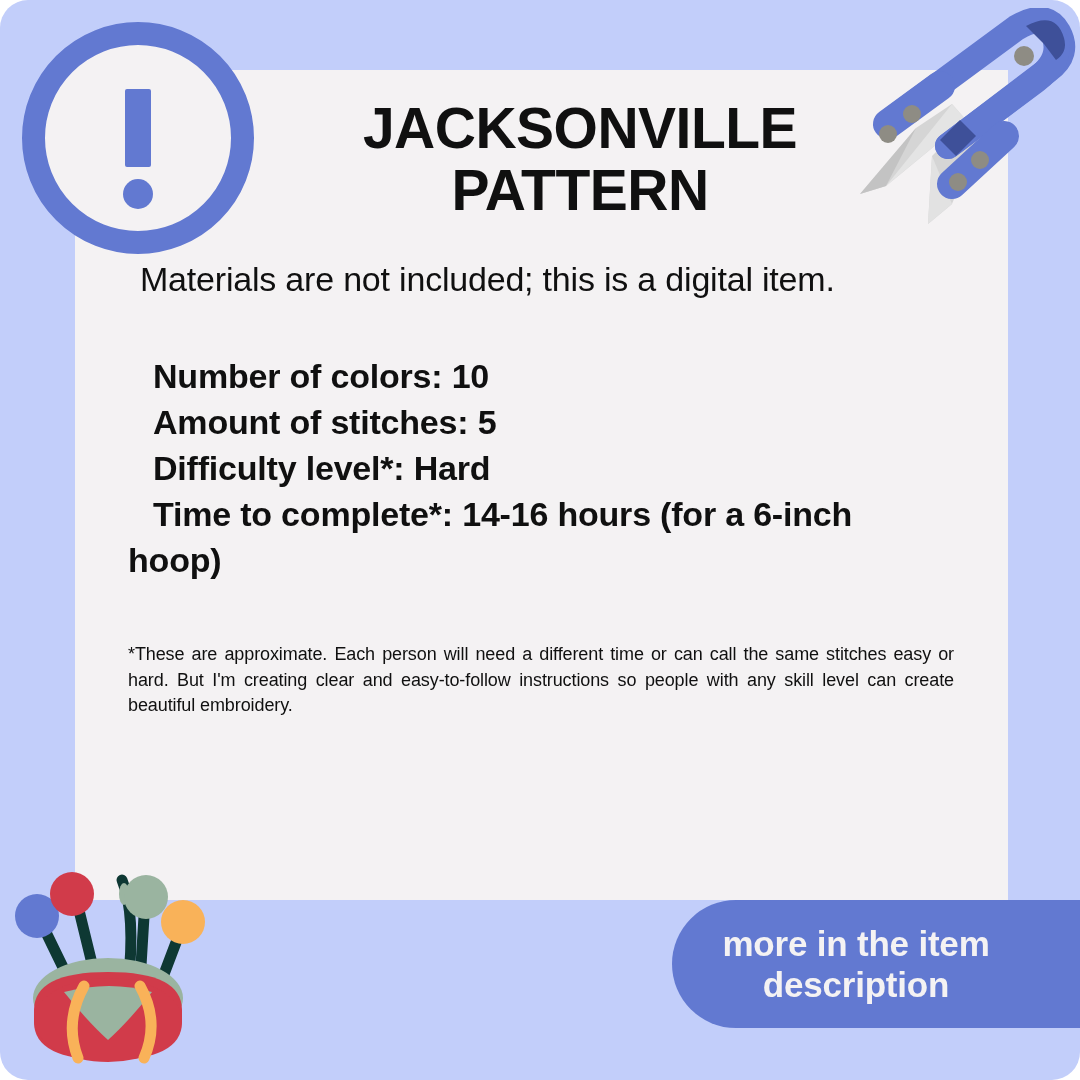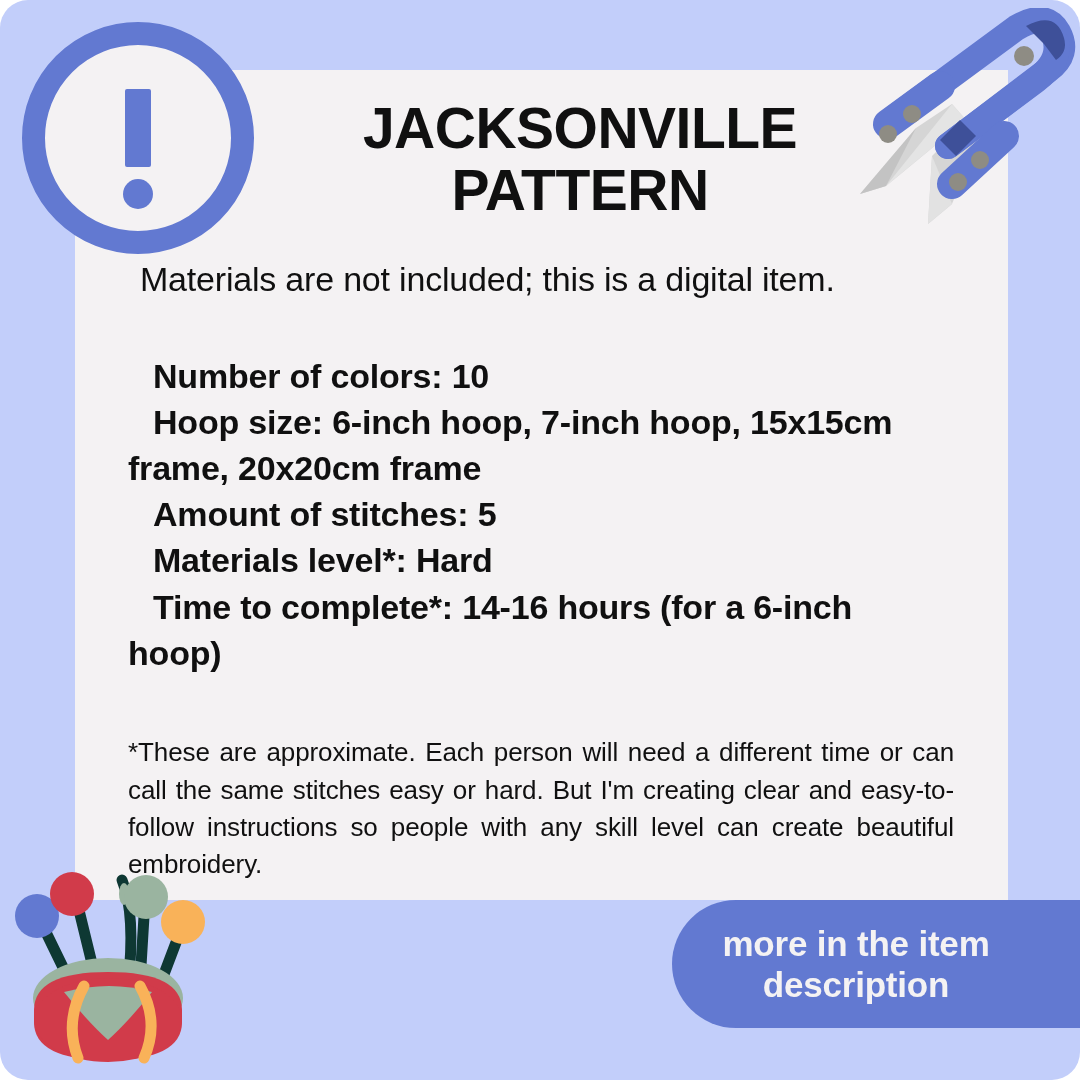--- a/index.html
+++ b/index.html
@@ -111,21 +111,21 @@
     line-height: 1.36;
     letter-spacing: -0.2px;
     margin: 0;
   }
   #spec-list .spec-row { display: block; }
   #spec-list .spec-label { font-weight: 700; margin-left: 25px; }
   #spec-list .spec-value { font-weight: 700; }
 
   #footnote {
     margin: 58px 0 0 0;
-    font-size: 26px;
+    font-size: 18px;
     line-height: 1.44;
     text-align: justify;
     letter-spacing: -0.1px;
   }
 
   
   #cta {
     position: absolute;
     left: 672px;
     top: 900px;
@@ -209,29 +209,25 @@
   <div id="body-text">
 
     <p id="intro-line">Materials are not included; this is a digital item.</p>
 
     <div id="spec-list">
       <span class="spec-row">
         <span class="spec-label">Number of colors:</span>
         <span class="spec-value">10</span>
       </span>
       <span class="spec-row">
-        <span class="spec-label">Hoop size:</span>
-        <span class="spec-value">6-inch hoop, 7-inch hoop, 15x15cm frame, 20x20cm frame</span>
-      </span>
-      <span class="spec-row">
         <span class="spec-label">Amount of stitches:</span>
         <span class="spec-value">5</span>
       </span>
       <span class="spec-row">
-        <span class="spec-label">Materials level*:</span>
+        <span class="spec-label">Difficulty level*:</span>
         <span class="spec-value">Hard</span>
       </span>
       <span class="spec-row">
         <span class="spec-label">Time to complete*:</span>
         <span class="spec-value">14-16 hours (for a 6-inch hoop)</span>
       </span>
     </div>
 
     <p id="footnote">*These are approximate. Each person will need a different time or can call the same stitches easy or hard. But I'm creating clear and easy-to-follow instructions so people with any skill level can create beautiful embroidery.</p>
   </div>

